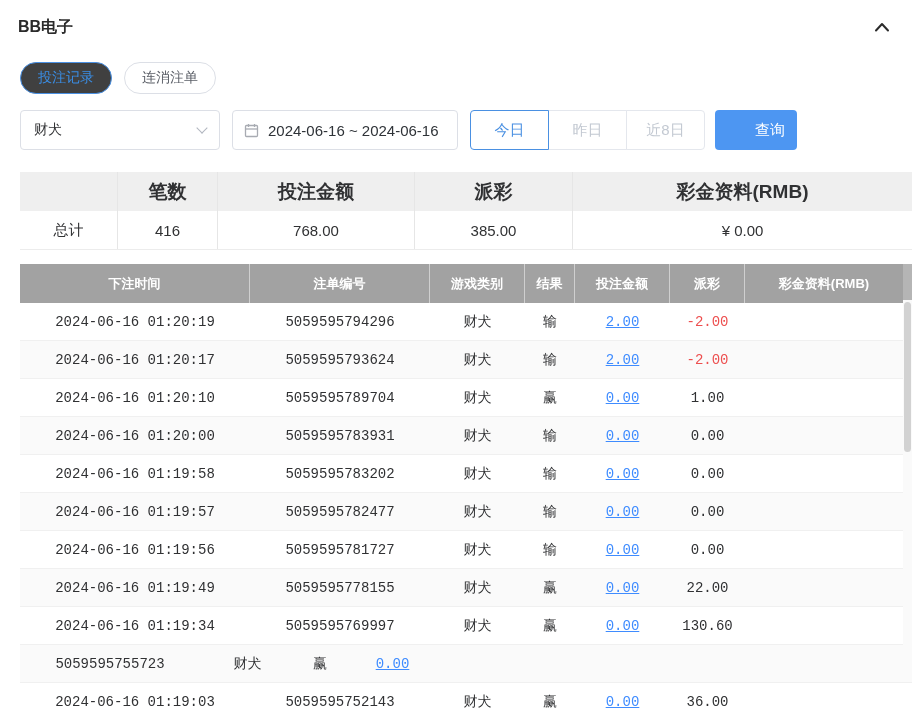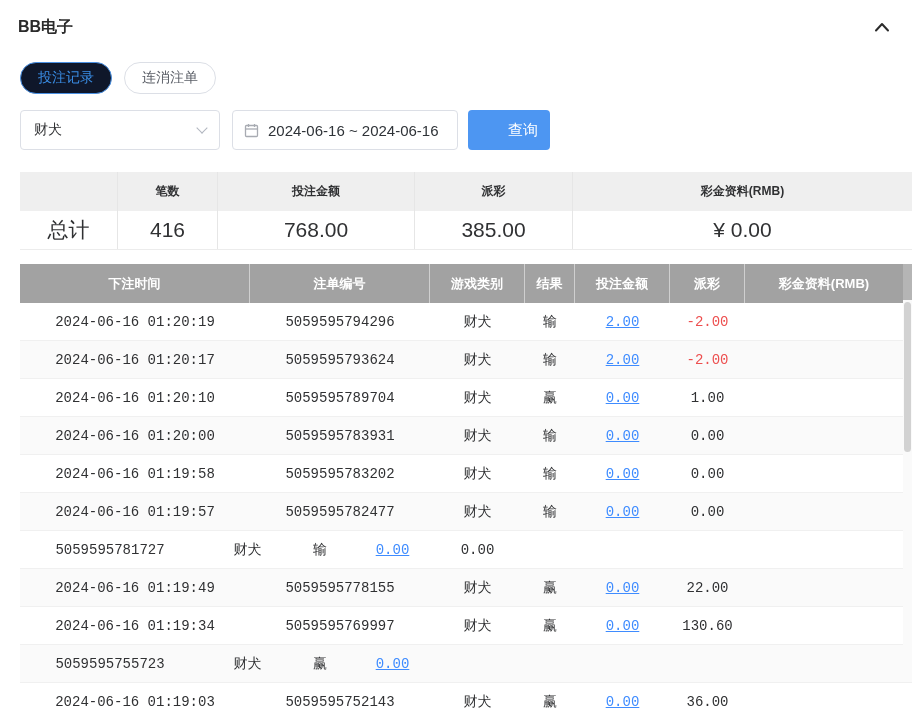--- a/index.html
+++ b/index.html
@@ -9,21 +9,21 @@
 
   
   .top-header { display:flex; justify-content:space-between; align-items:center; padding:16px 19px 0 18px; }
   .page-title { font-size:16px; font-weight:bold; color:#2b2b2b; }
   .collapse-btn { width:22px; height:22px; display:flex; align-items:center; justify-content:center; cursor:pointer; }
 
   
   .tabs { display:flex; gap:12px; margin:24px 0 0 20px; }
   .tab { height:32px; padding:0 17px; display:flex; align-items:center; font-size:14px;
          border:1px solid #dcdfe6; border-radius:16px; background:#fff; color:#5a5e66; cursor:pointer; }
-  .tab.active { border-color:#4a90e2; color:#3a8ee6; background:#0f172a; }
+  .tab.active { border-color:#4a90e2; color:#3a8ee6; background:#404040; }
 
   
   .filters { display:flex; align-items:center; margin:16px 0 0 20px; }
   .select-box { width:200px; height:40px; border:1px solid #dcdfe6; border-radius:4px;
                 display:flex; align-items:center; justify-content:space-between; padding:0 13px; font-size:14px; cursor:pointer; }
   .caret-down { width:8px; height:8px; border-right:1.5px solid #b1b6bf; border-bottom:1.5px solid #b1b6bf;
                 transform:rotate(45deg); margin-top:-4px; }
   .date-box { margin-left:12px; width:226px; height:40px; border:1px solid #dcdfe6; border-radius:4px;
               display:flex; align-items:center; padding:0 11px; gap:9px; font-size:15px; color:#2f3338; cursor:pointer; }
   .day-group { display:flex; margin-left:12px; }
@@ -31,22 +31,22 @@
              background:#fff; border:1px solid #e4e7ed; color:#c3c9d2; margin-left:-1px; cursor:pointer; }
   .day-btn:first-child { border-radius:4px 0 0 4px; margin-left:0; }
   .day-btn:last-child { border-radius:0 4px 4px 0; }
   .day-btn.active { border-color:#4a90e2; color:#4a90e2; position:relative; z-index:1; }
   .query-btn { margin-left:10px; width:82px; height:40px; background:#4d96f2; color:#fff; font-size:15px;
                border:none; border-radius:4px; display:flex; align-items:center; justify-content:center; cursor:pointer;padding-left:28px; }
 
   
   .summary { margin:22px 0 0 20px; width:892px; }
   .sum-row { display:flex; height:39px; }
-  .sum-head { background:#efefef; font-weight:bold; font-size:12px; }
-  .sum-body { background:#fff; border-bottom:1px solid #ececec; font-size:21px; }
+  .sum-head { background:#efefef; font-weight:bold; font-size:19px; }
+  .sum-body { background:#fff; border-bottom:1px solid #ececec; font-size:15px; }
   .sum-cell { display:flex; align-items:center; justify-content:center; border-right:1px solid #e6e6e6; }
   .sum-cell:last-child { border-right:none; }
   .s0 { width:98px; } .s1 { width:100px; } .s2 { width:197px; } .s3 { width:158px; } .s4 { flex:1; }
 
   
   .bet-table { position:relative; margin:14px 0 0 20px; width:892px; }
   .thead { display:flex; height:39px; background:#a2a2a2; color:#fff; font-weight:bold; font-size:13px; }
   .hcell { display:flex; align-items:center; justify-content:center; border-right:1px solid #cfcfcf; }
   .hcell:nth-last-child(2) { border-right:none; }
   .gutter { width:9px; background:#b5b5b5; }
@@ -92,20 +92,31 @@
     </div>
     <div class="date-box">
       <svg width="15" height="15" viewBox="0 0 15 15">
         <rect x="1.5" y="2.5" width="12" height="11" rx="1" fill="none" stroke="#a8abb2" stroke-width="1.3"></rect>
         <line x1="1.5" y1="6" x2="13.5" y2="6" stroke="#a8abb2" stroke-width="1.3"></line>
         <line x1="4.5" y1="1" x2="4.5" y2="4" stroke="#a8abb2" stroke-width="1.3"></line>
         <line x1="10.5" y1="1" x2="10.5" y2="4" stroke="#a8abb2" stroke-width="1.3"></line>
       </svg>
       <span>2024-06-16 ~ 2024-06-16</span>
     </div>
+    <div class="day-group">
+      <div class="day-btn active">
+        <span>今日</span>
+      </div>
+      <div class="day-btn">
+        <span>昨日</span>
+      </div>
+      <div class="day-btn">
+        <span>近8日</span>
+      </div>
+    </div>
     <button class="query-btn">查询</button>
   </div>
 
   <div class="summary">
     <div class="sum-row sum-head">
       <div class="sum-cell s0"></div>
       <div class="sum-cell s1">笔数</div>
       <div class="sum-cell s2">投注金额</div>
       <div class="sum-cell s3">派彩</div>
       <div class="sum-cell s4">彩金资料(RMB)</div>
@@ -191,20 +202,21 @@
           <div class="tcell c-id">5059595782477</div>
           <div class="tcell c-game">财犬</div>
           <div class="tcell c-result">输</div>
           <div class="tcell c-amount">
             <span class="amount-link">0.00</span>
           </div>
           <div class="tcell c-payout">0.00</div>
           <div class="tcell c-jackpot"></div>
         </div>
         <div class="trow">
+          <div class="tcell c-time">2024-06-16 01:19:56</div>
           <div class="tcell c-id">5059595781727</div>
           <div class="tcell c-game">财犬</div>
           <div class="tcell c-result">输</div>
           <div class="tcell c-amount">
             <span class="amount-link">0.00</span>
           </div>
           <div class="tcell c-payout">0.00</div>
           <div class="tcell c-jackpot"></div>
         </div>
         <div class="trow alt">

